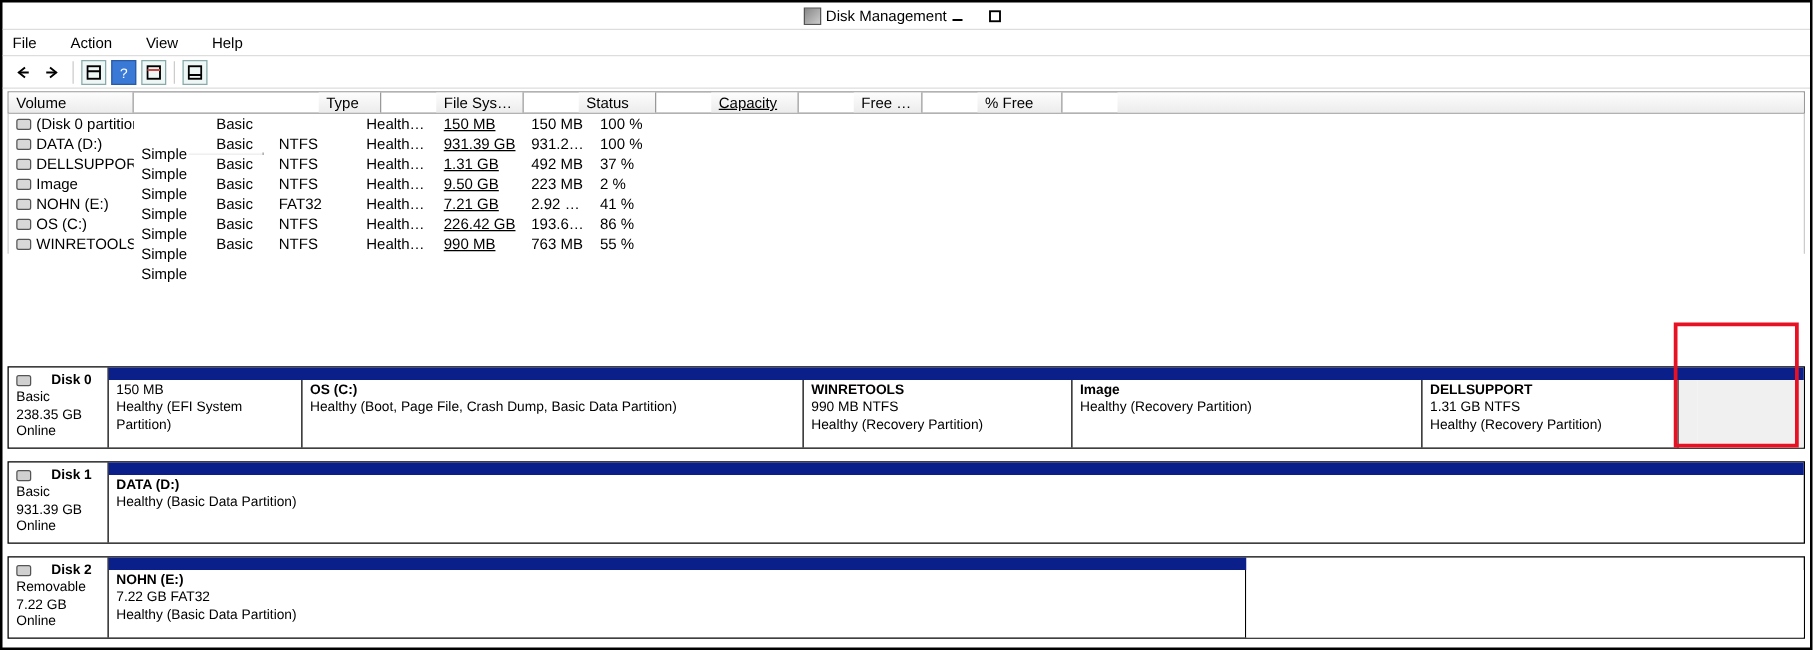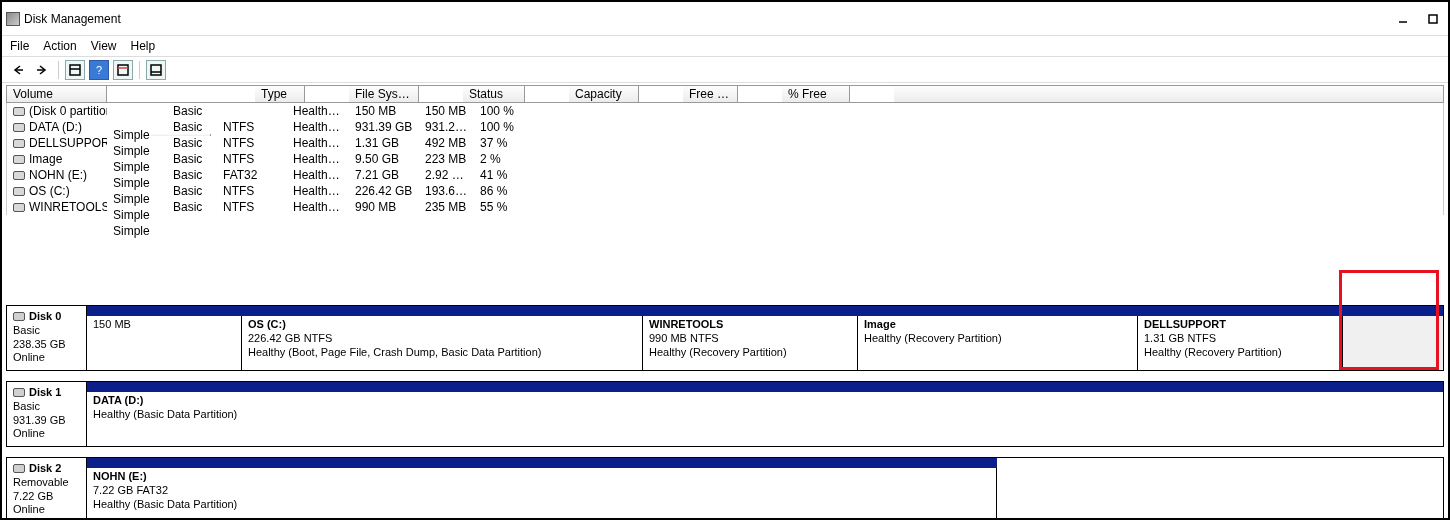--- a/index.html
+++ b/index.html
@@ -11,36 +11,36 @@
     color: #000;
     border: 2px solid #000;
     width: 1450px;
     height: 520px;
     overflow: hidden;
     position: relative;
   }
   .titlebar {
     display: flex;
     align-items: center;
-    justify-content: space-between;
-    height: 34px;
+    justify-content: center;
+    height: 22px;
     padding: 0 4px;
     border-bottom: 1px solid #ddd;
   }
   .titlebar-left { display:flex; align-items:center; gap:4px; }
   .titlebar-icon {
     width:14px; height:14px;
     background: linear-gradient(135deg,#888,#ccc);
     border:1px solid #555;
   }
   .winbtns { display:flex; gap:12px; align-items:center; padding-right:2px;}
   .winbtn { width:18px; height:14px; display:flex; align-items:center; justify-content:center; }
   .winbtn svg { stroke:#000; fill:none; stroke-width:1.5; }
   .menubar {
-    display:flex; gap:14px;
+    display:flex; gap:27px;
     padding: 3px 8px;
     border-bottom:1px solid #ddd;
   }
   .menubar span { cursor:default; }
   .toolbar {
     display:flex; align-items:center; gap:4px;
     padding:3px 6px;
     border-bottom:1px solid #ddd;
     height:26px;
   }
@@ -86,21 +86,21 @@
     border:1px solid #555;
     border-radius:2px;
     flex:0 0 auto;
   }
   
   .c-vol { width:100px; }
   .c-layout { width:60px;margin-top:48px; }
   .c-type { width:50px; }
   .c-fs { width:70px; }
   .c-status { width:62px; }
-  .c-cap { width:70px; }
+  .c-cap { width:70px;text-decoration:underline; }
   .c-free { width:55px; }
   .c-pct { width:68px; }
 
   
   .disk-area { margin-top:90px; }
   .disk-block {
     display:flex;
     border:1px solid #000;
     margin-bottom:10px;
     min-height:66px;
@@ -108,21 +108,21 @@
   }
   .disk-label {
     width:80px;
     flex:0 0 80px;
     border-right:1px solid #000;
     padding:4px 6px;
     font-size:11px;
     line-height:1.25;
     display:flex; flex-direction:column;
   }
-  .disk-label .dname { font-weight:bold; display:flex; align-items:center; gap:4px;}
+  .disk-label .dname { font-weight:bold; display:flex; align-items:center; gap:16px;}
   .disk-label .dimini {
     width:12px; height:9px;
     background:#d0d0d0; border:1px solid #555; border-radius:2px;
   }
   .disk-parts {
     flex:1;
     display:flex;
     flex-direction:column;
   }
   .parts-strip {
@@ -333,21 +333,21 @@
       <div class="vol-row">
         <div class="cell c-vol iconcell">
           <span class="drive-icon"></span>
           <span>WINRETOOLS</span>
         </div>
         <div class="cell c-layout">Simple</div>
         <div class="cell c-type">Basic</div>
         <div class="cell c-fs">NTFS</div>
         <div class="cell c-status">Healthy (R...</div>
         <div class="cell c-cap">990 MB</div>
-        <div class="cell c-free">235 MB</div>
+        <div class="cell c-free">763 MB</div>
         <div class="cell c-pct">55 %</div>
       </div>
     </div>
 
   <div class="disk-area">
 
     <div class="disk-block" style="position:relative;">
       <div class="disk-label">
         <span class="dname">
             <span class="dimini"></span>
@@ -356,24 +356,24 @@
         <span>Basic</span>
         <span>238.35 GB</span>
         <span>Online</span>
       </div>
       <div class="disk-parts">
         <div class="parts-header"></div>
         <div class="parts-strip">
           <div class="part d0p1">
             <div class="pname"></div>
             <div>150 MB</div>
+            <div>Healthy (EFI System Partition)</div>
           </div>
           <div class="part d0p2">
             <div class="pname">OS  (C:)</div>
-            <div>226.42 GB NTFS</div>
             <div>Healthy (Boot, Page File, Crash Dump, Basic Data Partition)</div>
           </div>
           <div class="part d0p3">
             <div class="pname">WINRETOOLS</div>
             <div>990 MB NTFS</div>
             <div>Healthy (Recovery Partition)</div>
           </div>
           <div class="part d0p4">
             <div class="pname">Image</div>
             <div>Healthy (Recovery Partition)</div>

